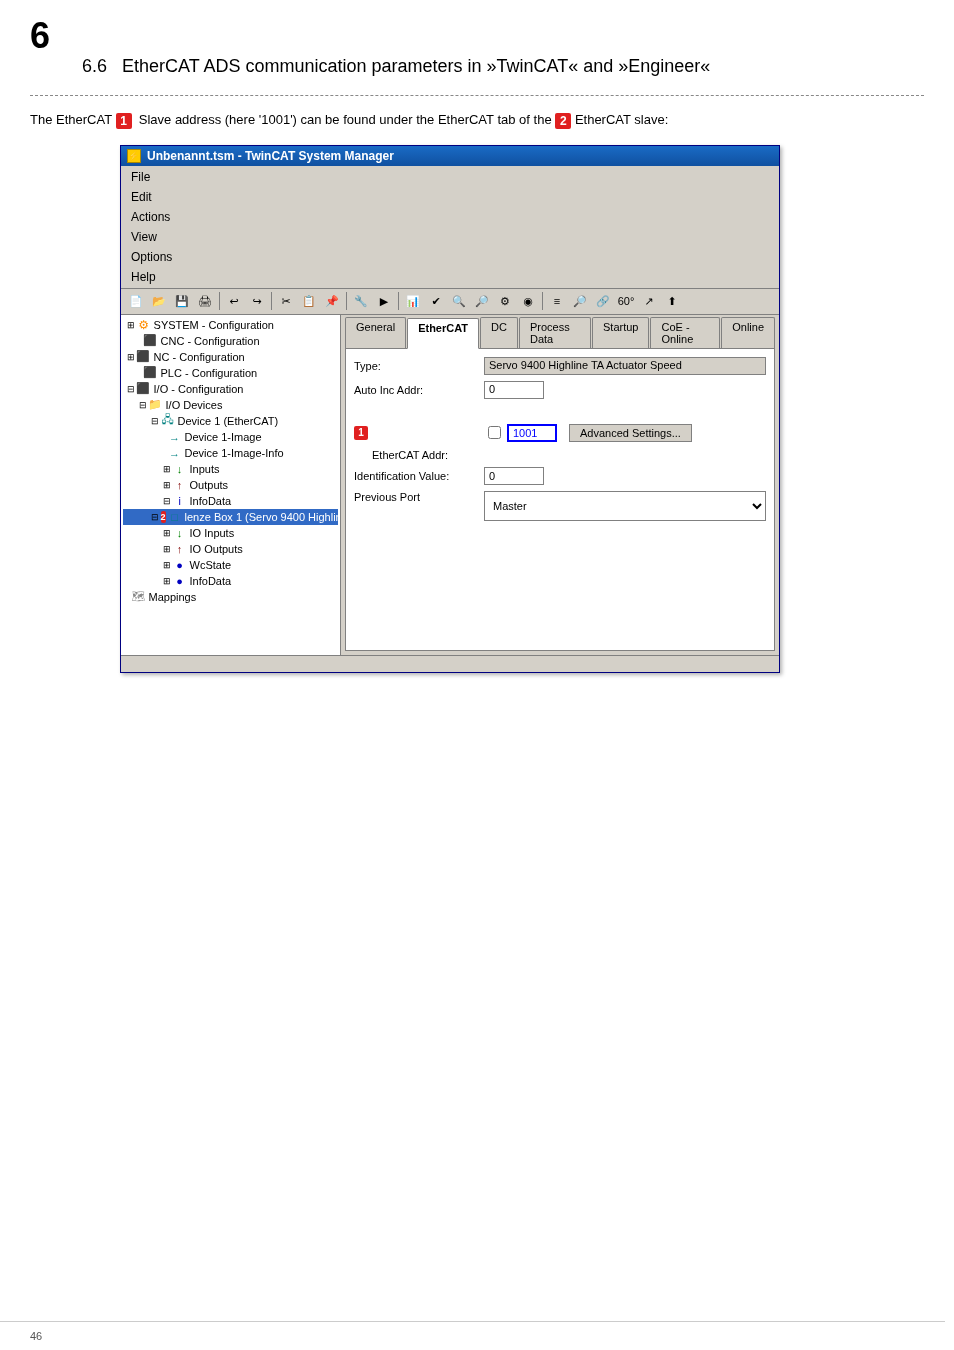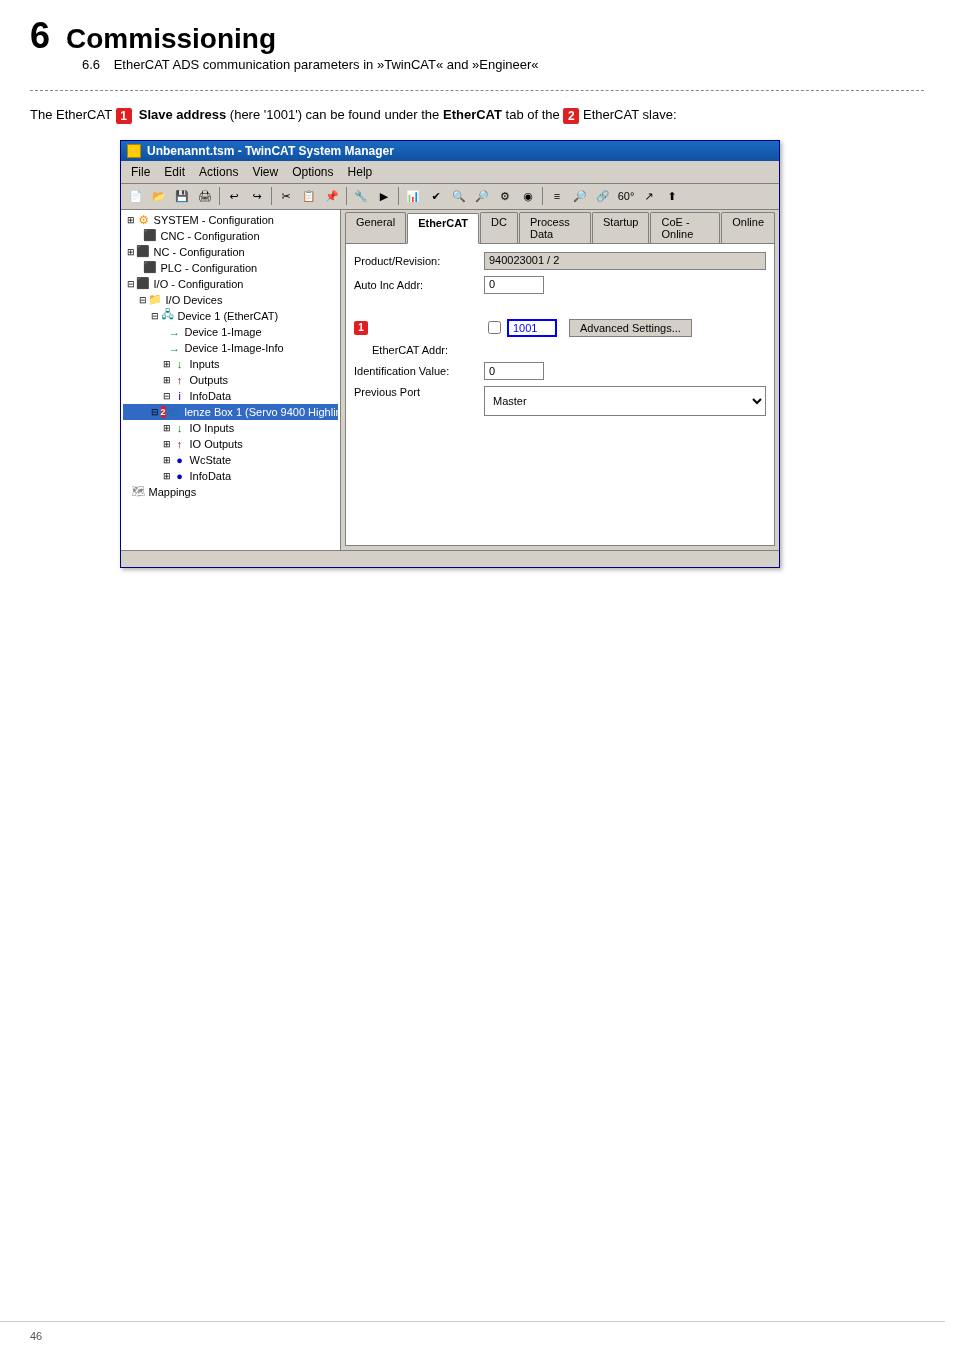--- a/index.html
+++ b/index.html
@@ -26,21 +26,21 @@
       font-weight: bold;
       color: #000;
       line-height: 1;
     }
     .chapter-title {
       font-size: 28px;
       font-weight: bold;
       color: #000;
     }
     .chapter-sub {
-      font-size: 13px;
+      font-size: 18px;
       color: #000;
       margin-top: 2px;
       margin-left: 52px;
     }
     .chapter-sub span.sub-num {
       margin-right: 10px;
     }
 
     
     .separator {
@@ -62,21 +62,21 @@
       font-weight: bold;
       font-size: 12px;
       width: 16px;
       height: 16px;
       text-align: center;
       line-height: 16px;
       border-radius: 2px;
       vertical-align: middle;
     }
     .intro-text strong {
-      font-weight: bold;
+      font-weight: normal;
     }
 
     
     .twincat-window {
       margin: 0 30px 30px 120px;
       border: 1px solid #000080;
       background: #fff;
       width: 660px;
       box-shadow: 2px 2px 4px rgba(0,0,0,0.3);
     }
@@ -105,20 +105,21 @@
     }
 
     
     .menu-bar {
       background: #d4d0c8;
       border-bottom: 1px solid #808080;
       padding: 2px 4px;
       display: flex;
       gap: 2px;
       font-size: 12px;
+      flex-direction: column;
     }
     .menu-item {
       padding: 2px 6px;
       cursor: pointer;
     }
 
     
     .toolbar {
       background: #d4d0c8;
       border-bottom: 1px solid #808080;
@@ -365,21 +366,20 @@
     .icon-info { color: #0000c0; font-size: 11px; }
     .icon-box { color: #008080; font-size: 11px; }
     .icon-mappings { color: #888; font-size: 11px; }
   </style>
 </head>
 <body>
 
 <div class="page-header">
   <div class="page-title-row">
     <span class="chapter-num">6</span>
-    <span class="chapter-title">Commissioning</span>
   </div>
   <div class="chapter-sub">
     <span class="sub-num">6.6</span>
     <span>EtherCAT ADS communication parameters in »TwinCAT« and »Engineer«</span>
   </div>
 </div>
 
 <hr class="separator">
 
 <div class="intro-text">
@@ -562,25 +562,25 @@
         <div class="tab active">EtherCAT</div>
         <div class="tab">DC</div>
         <div class="tab">Process Data</div>
         <div class="tab">Startup</div>
         <div class="tab">CoE - Online</div>
         <div class="tab">Online</div>
       </div>
 
       <div class="tab-content">
 
-
         <div class="field-row">
-          <span class="field-label">Product/Revision:</span>
-          <span class="field-value readonly">940023001 / 2</span>
+          <span class="field-label">Type:</span>
+          <span class="field-value readonly">Servo 9400 Highline TA Actuator Speed</span>
         </div>
+
 
         <div class="field-row">
           <span class="field-label">Auto Inc Addr:</span>
           <span class="field-value" style="width:60px;flex:none;">0</span>
         </div>
 
         <div class="ethercat-addr-row">
           <span class="badge-inline">1</span>
           <span class="field-label" style="width:110px;margin-top:44px;">EtherCAT Addr:</span>
           <input type="checkbox" class="addr-checkbox" style="">

